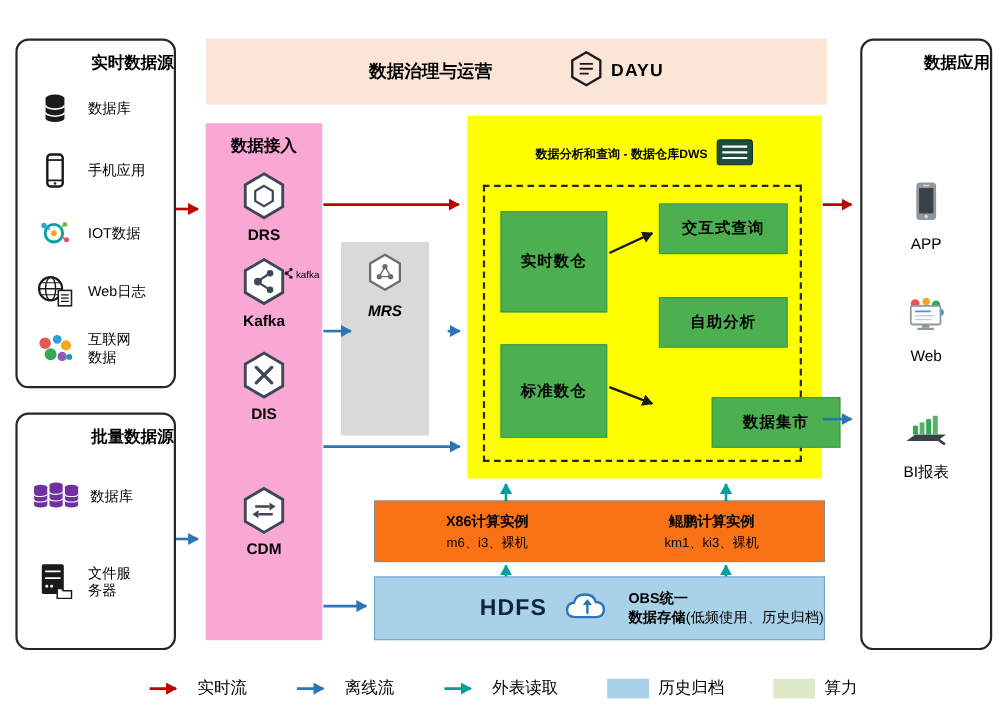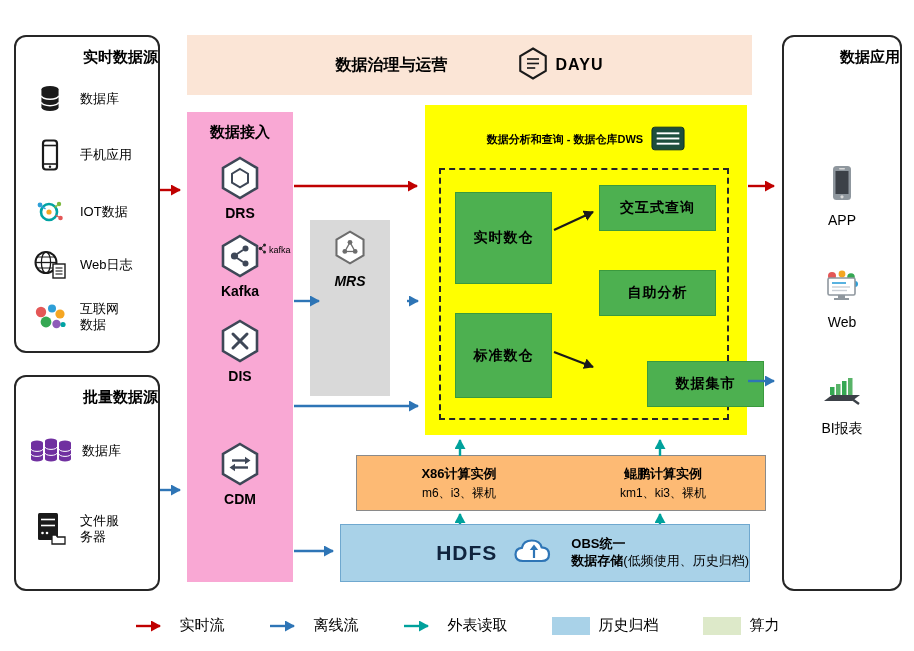--- a/index.html
+++ b/index.html
@@ -29,21 +29,21 @@
   .graybox { position:absolute; background:#d9d9d9; }
   .svc-item { position:absolute; left:0; width:100%; display:flex; flex-direction:column; align-items:center; gap:4px; }
   .svc-label { font-weight:bold; font-size:14px; }
 
   .dws { position:absolute; background:#ffff00; }
   .dws-title { display:flex; align-items:center; justify-content:center; gap:8px; margin-top:21px; font-weight:bold; font-size:11px; }
   .dashed { position:absolute; border:2px dashed #262626; }
   .gbox { position:absolute; background:#4db050; border:1px solid #3a9a3e; color:#000000; font-weight:bold; font-size:14px;
           display:flex; align-items:center; justify-content:center; letter-spacing:1px; text-align:center; }
 
-  .compute { position:absolute; background:#fdba74; border:1px solid #8a8a8a; display:flex;margin-left:16px; }
+  .compute { position:absolute; background:#f97316; border:1px solid #8a8a8a; display:flex; }
   .compute-group { flex:1; display:flex; flex-direction:column; align-items:center; justify-content:center; gap:2px; }
   .cg-title { font-weight:bold; font-size:13px; }
   .cg-sub { font-size:12px; }
 
   .hdfs { position:absolute; background:#a9d2e8; border:1px solid #6fa8cf; display:flex; align-items:center; justify-content:flex-end; gap:14px; }
   .hdfs-label { font-weight:bold; font-size:21px; color:#10243e; letter-spacing:1px; }
   .obs-block { font-size:13px; line-height:1.3; }
   .obs-bold { font-weight:bold; }
 
   .app-item { position:absolute; left:0; width:100%; display:flex; flex-direction:column; align-items:center; gap:7px; }

